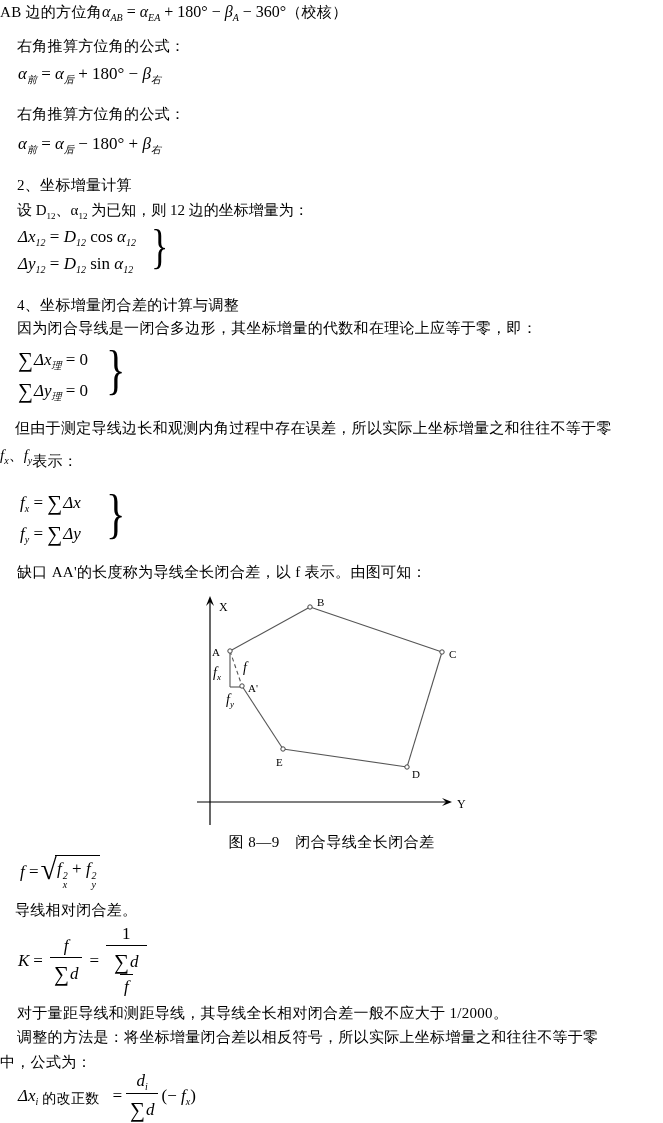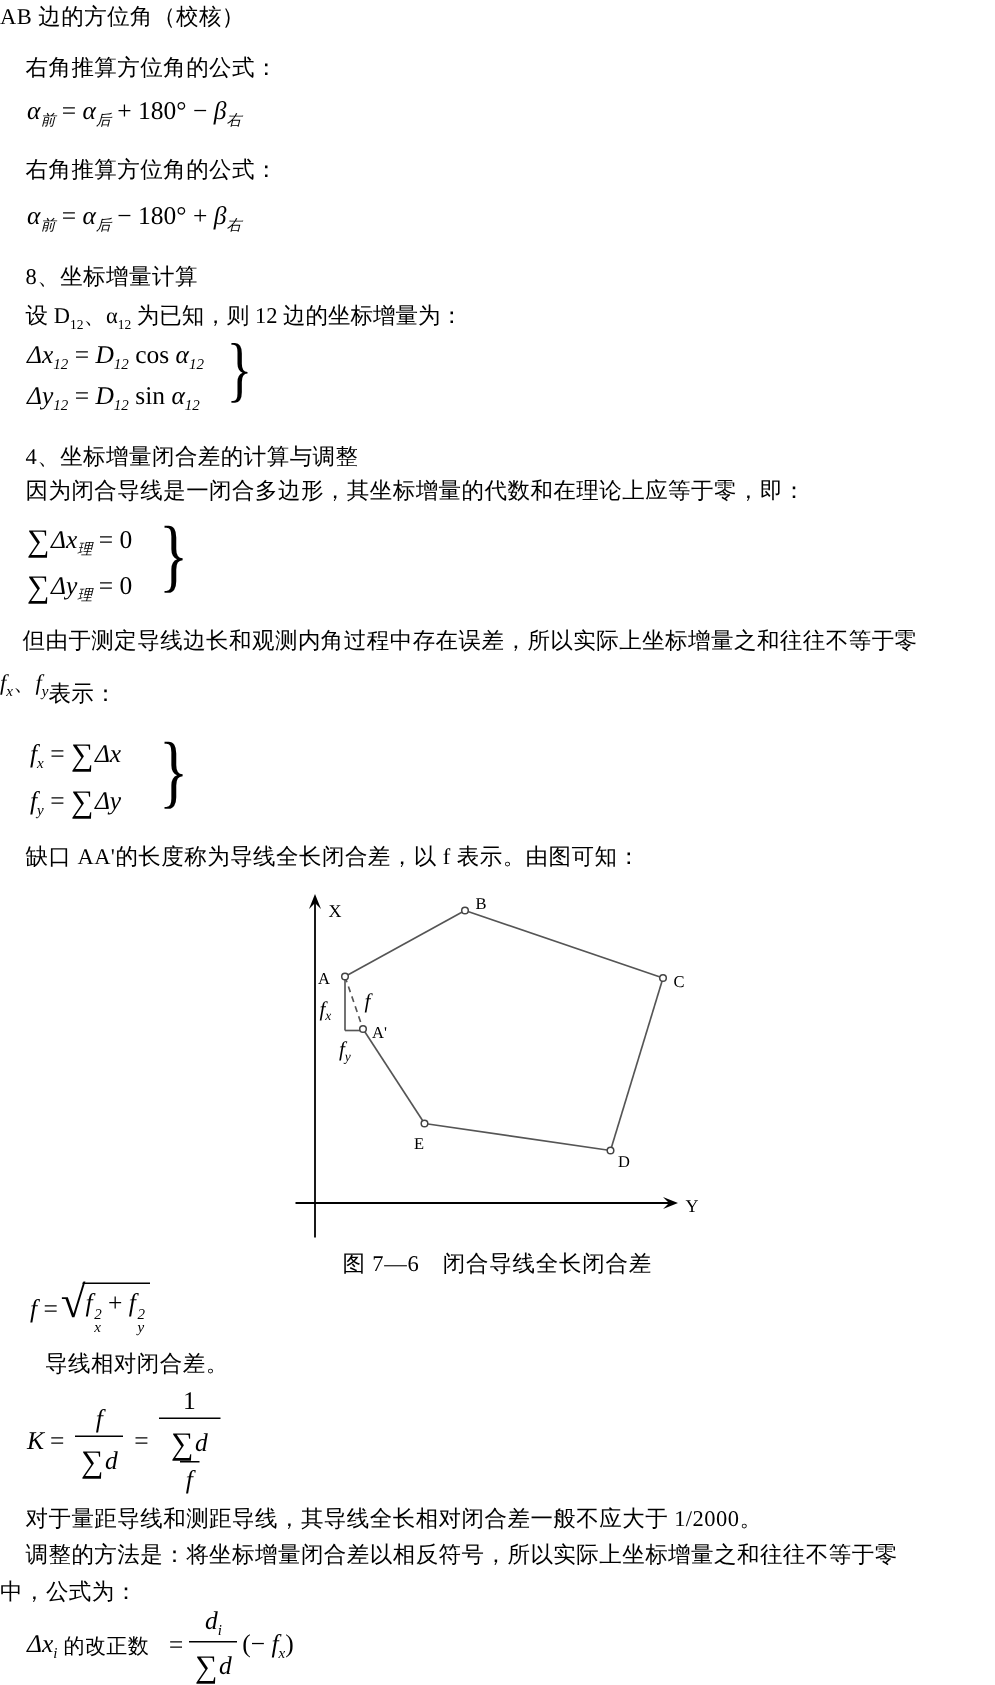--- a/index.html
+++ b/index.html
@@ -12,51 +12,52 @@
   .cn{font-size:15px;line-height:1.3;letter-spacing:0.3px;white-space:nowrap;}
   
   .f{font-style:italic;font-size:17px;white-space:nowrap;}
   .f .fr{font-style:normal;}
   .f .fsum{font-style:normal;font-size:21px;position:relative;top:2px;margin-right:1px;}
   .fsub{font-size:10px;vertical-align:-4px;}
   .supsub{display:inline-flex;flex-direction:column;line-height:1;font-size:10px;vertical-align:-5px;margin-left:1px;}
   .supsub span{height:9px;}
   .up{font-style:normal;font-size:15px;}
   .up .fsub{font-size:9px;}
-  .row{display:flex;align-items:flex-end;}
+  .row{display:flex;align-items:center;}
   .brace{position:absolute;font-weight:400;line-height:1;transform:scaleX(0.75);transform-origin:left center;}
   .raised{position:relative;top:-6px;}
   
   .frac{display:inline-flex;flex-direction:column;align-items:center;vertical-align:middle;margin:0 3px;}
   .frac .num{padding:0 4px 1px;}
   .frac .den{border-top:1px solid #000;padding:2px 4px 0;}
   .kline{display:flex;align-items:center;}
   
   .sqrtrow{display:flex;align-items:center;}
   .radwrap{display:inline-flex;align-items:flex-start;margin-left:2px;}
   .radical{font-size:30px;line-height:0.95;font-style:normal;margin-right:-2px;}
   .radicand{border-top:1px solid #000;padding:3px 3px 0 2px;}
   .caption{width:663px;text-align:center;font-size:15px;letter-spacing:0.5px;}
   svg text{font-family:"Liberation Serif","DejaVu Serif",serif;}
 </style>
 </head>
 <body>
 
 <div class="abs row" style="top:3px;left:0;">
   <span class="cn">AB 边的方位角</span>
+  <span class="f" style="font-size:16px;"><span>α</span><span class="fsub">AB</span><span class="fr"> = </span><span>α</span><span class="fsub">EA</span><span class="fr"> + 180° − </span><span>β</span><span class="fsub">A</span><span class="fr"> − 360°</span></span>
   <span class="cn">（校核）</span>
 </div>
 
 <div class="abs cn" style="top:37px;left:17px;">右角推算方位角的公式：</div>
 <div class="abs f" style="top:64px;left:18px;"><span>α</span><span class="fsub">前</span><span class="fr"> = </span><span>α</span><span class="fsub">后</span><span class="fr"> + 180° − </span><span>β</span><span class="fsub">右</span></div>
 
 <div class="abs cn" style="top:105px;left:17px;">右角推算方位角的公式：</div>
 <div class="abs f" style="top:134px;left:18px;"><span>α</span><span class="fsub">前</span><span class="fr"> = </span><span>α</span><span class="fsub">后</span><span class="fr"> − 180° + </span><span>β</span><span class="fsub">右</span></div>
 
-<div class="abs cn" style="top:176px;left:17px;">8、坐标增量计算</div>
+<div class="abs cn" style="top:176px;left:17px;">2、坐标增量计算</div>
 <div class="abs f up" style="top:201px;left:17px;"><span>设 D</span><span class="fsub">12</span><span>、α</span><span class="fsub">12</span><span> 为已知，则 12 边的坐标增量为：</span></div>
 
 <div class="abs" style="top:227px;left:18px;">
   <div class="f" style="height:27px;text-align:center;"><span>Δx</span><span class="fsub">12</span><span class="fr"> = </span><span>D</span><span class="fsub">12</span><span class="fr"> cos </span><span>α</span><span class="fsub">12</span></div>
   <div class="f"><span>Δy</span><span class="fsub">12</span><span class="fr"> = </span><span>D</span><span class="fsub">12</span><span class="fr"> sin </span><span>α</span><span class="fsub">12</span></div>
   <span class="brace" style="left:133px;top:-4px;font-size:48px;">}</span>
 </div>
 
 <div class="abs cn" style="top:296px;left:17px;">4、坐标增量闭合差的计算与调整</div>
 <div class="abs cn" style="top:319px;left:17px;">因为闭合导线是一闭合多边形，其坐标增量的代数和在理论上应等于零，即：</div>
@@ -123,37 +124,37 @@
   <text x="309" y="66" font-size="11">C</text>
   <text x="272" y="186" font-size="11">D</text>
   <text x="136" y="174" font-size="11">E</text>
   <text x="108" y="100" font-size="11">A'</text>
 
   <text x="103" y="80" font-size="14" font-style="italic">f</text>
   <text x="73" y="85" font-size="14" font-style="italic"><tspan>f</tspan><tspan font-size="9" dy="3">x</tspan></text>
   <text x="86" y="112" font-size="14" font-style="italic"><tspan>f</tspan><tspan font-size="9" dy="3">y</tspan></text>
 </svg>
 
-<div class="abs caption" style="top:833px;left:0;">图 7—6　闭合导线全长闭合差</div>
+<div class="abs caption" style="top:833px;left:0;">图 8—9　闭合导线全长闭合差</div>
 
 <div class="abs sqrtrow" style="top:855px;left:20px;">
   <span class="f"><span>f</span><span class="fr"> = </span></span>
   <span class="radwrap">
     <span class="radical">√</span>
     <span class="radicand f"><span>f</span><span class="supsub">
           <span>2</span>
           <span>x</span>
         </span><span class="fr"> + </span><span>f</span><span class="supsub">
           <span>2</span>
           <span>y</span>
         </span></span>
   </span>
 </div>
 
-<div class="abs cn" style="top:901px;left:30px;text-align:right;">导线相对闭合差。</div>
+<div class="abs cn" style="top:901px;left:15px;text-align:right;">导线相对闭合差。</div>
 
 <div class="abs kline f" style="top:924px;left:18px;">
   <span><span>K</span></span>
   <span class="fr" style="margin:0 4px;">=</span>
   <span class="frac">
     <span class="num"><span>f</span></span>
     <span class="den"><span class="fsum">∑</span><span>d</span></span>
   </span>
   <span class="fr" style="margin:0 4px;">=</span>
   <span class="frac">

